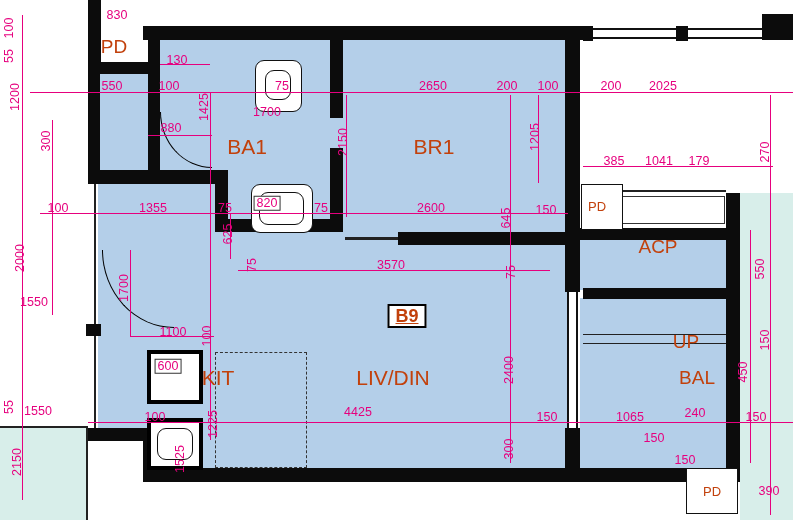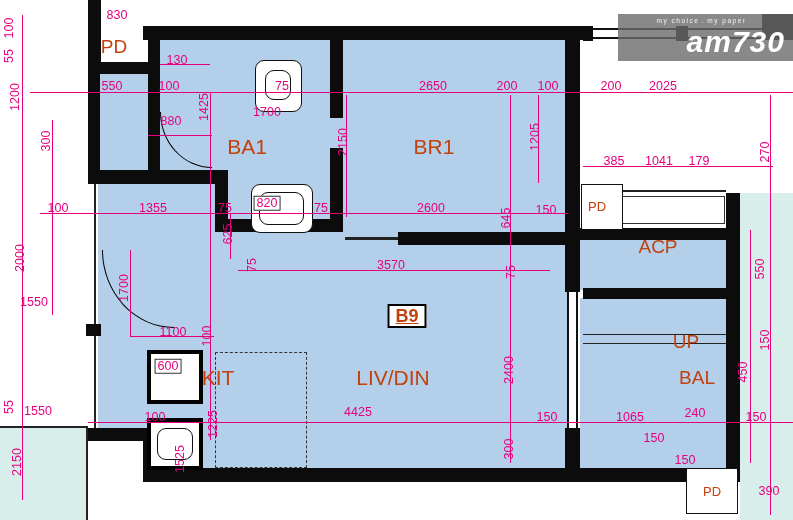--- a/index.html
+++ b/index.html
@@ -34,24 +34,20 @@
   .watermark{position:absolute;left:618px;top:14px;width:175px;height:47px;
              background:rgba(107,107,107,.8);z-index:10;color:#fff;
              box-sizing:border-box;padding:3px 8px 0 0;text-align:right;}
   .wm-slogan{font-size:6.5px;letter-spacing:1.5px;opacity:.9;text-align:center;}
   .wm-brand{font-size:30px;font-weight:bold;font-style:italic;line-height:1.05;letter-spacing:1px;}
 </style>
 </head>
 <body>
 
 <div id="stage">
-  <div class="watermark">
-    <div class="wm-slogan">my choice．my paper</div>
-    <div class="wm-brand">am730</div>
-  </div>
 <div class="el f-blue" style="left: 98px; top: 38px; width: 470px; height: 432px;"></div>
     <div class="el f-blue" style="left: 580px; top: 298px; width: 148px; height: 172px;"></div>
     <div class="el f-blue" style="left: 580px; top: 240px; width: 148px; height: 50px;"></div>
     <div class="el f-cyan" style="left: 740px; top: 193px; width: 53px; height: 327px;"></div>
     <div class="el f-cyan" style="left: 0px; top: 428px; width: 88px; height: 92px;"></div>
     <div class="el f-white" style="left: 98px; top: 38px; width: 50px; height: 26px;"></div>
     <div class="el f-white" style="left: 98px; top: 441px; width: 47px; height: 29px;"></div>
     <div class="el wall" style="left: 88px; top: 0px; width: 13px; height: 74px;"></div>
     <div class="el wall" style="left: 96px; top: 62px; width: 58px; height: 12px;"></div>
     <div class="el wall" style="left: 143px; top: 26px; width: 440px; height: 14px;"></div>
@@ -124,21 +120,21 @@
     <div class="el dim lbl" style="left: 112px; top: 86px;">550</div>
     <div class="el dim lbl" style="left: 169px; top: 86px;">100</div>
     <div class="el dim lbl v" style="left: 204px; top: 107px;">1425</div>
     <div class="el dim lbl" style="left: 282px; top: 86px;">75</div>
     <div class="el dim lbl" style="left: 267px; top: 112px;">1700</div>
     <div class="el dim lbl" style="left: 433px; top: 86px;">2650</div>
     <div class="el dim lbl" style="left: 507px; top: 86px;">200</div>
     <div class="el dim lbl" style="left: 548px; top: 86px;">100</div>
     <div class="el dim lbl" style="left: 611px; top: 86px;">200</div>
     <div class="el dim lbl" style="left: 663px; top: 86px;">2025</div>
-    <div class="el dim lbl" style="left: 171px; top: 121px;">880</div>
+    <div class="el dim lbl" style="left: 171px; top: 128px;">880</div>
     <div class="el dim lbl v" style="left: 46px; top: 141px;">300</div>
     <div class="el dim lbl v" style="left: 343px; top: 142px;">2150</div>
     <div class="el dim lbl v" style="left: 535px; top: 137px;">1205</div>
     <div class="el dim lbl" style="left: 614px; top: 161px;">385</div>
     <div class="el dim lbl" style="left: 659px; top: 161px;">1041</div>
     <div class="el dim lbl" style="left: 699px; top: 161px;">179</div>
     <div class="el dim lbl v" style="left: 765px; top: 152px;">270</div>
     <div class="el dim lbl" style="left: 58px; top: 208px;">100</div>
     <div class="el dim lbl" style="left: 153px; top: 208px;">1355</div>
     <div class="el dim lbl" style="left: 225px; top: 208px;">75</div>

